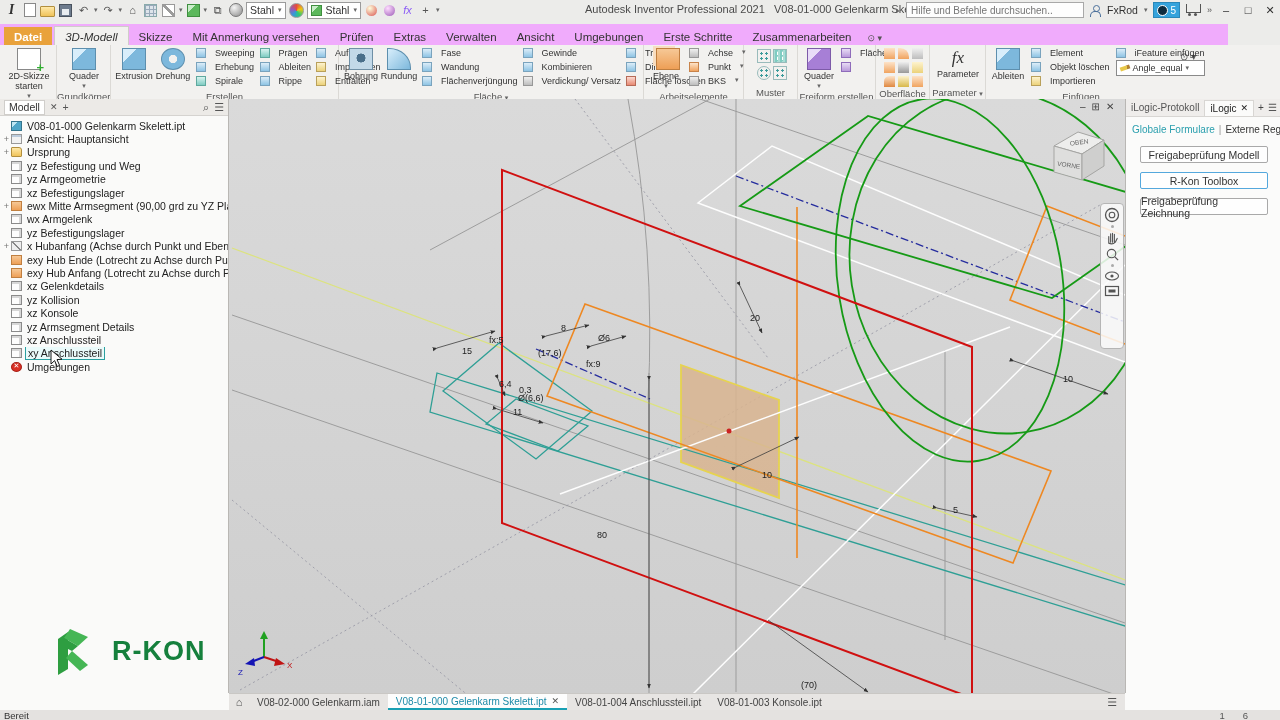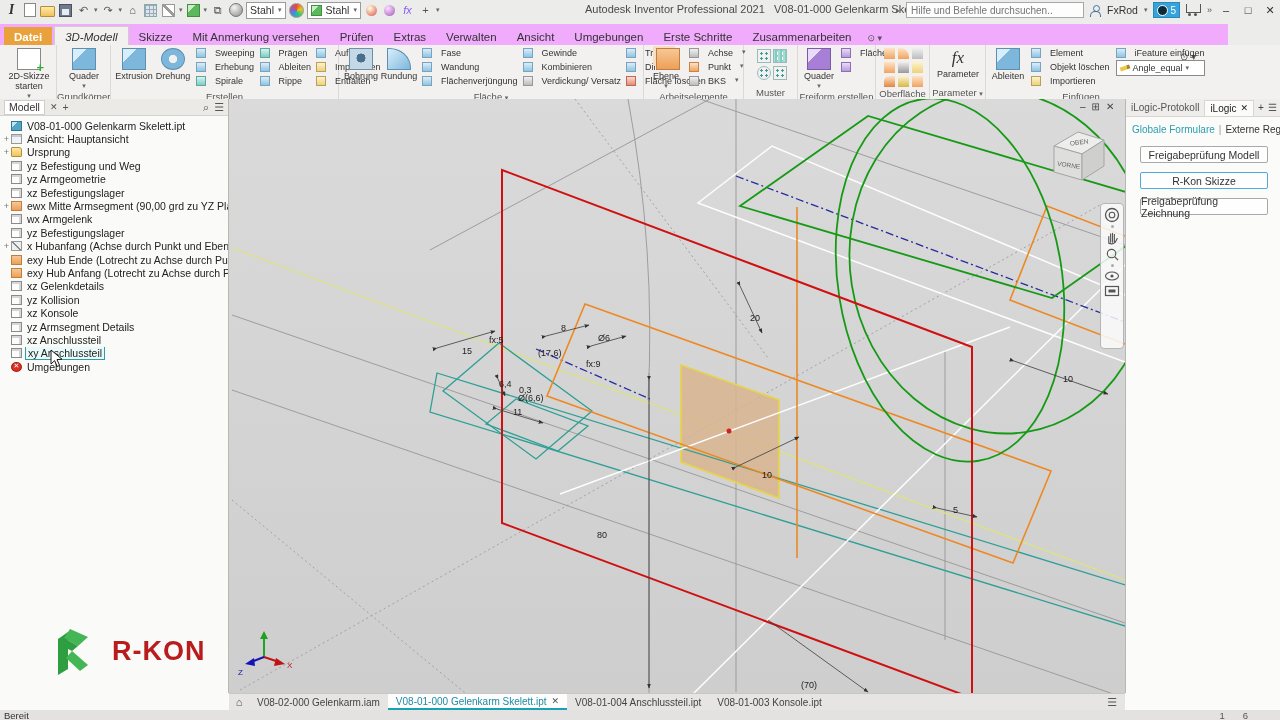--- a/index.html
+++ b/index.html
@@ -89,21 +89,21 @@
   .ic-view{background:#f2f2f2;border:1px solid #999;box-shadow:inset 0 2px 0 #bcd;}
   .ic-folder{background:linear-gradient(#ffe9a8,#f0c35a);border:1px solid #b28f3e;border-radius:1px 3px 1px 1px;}
   .ic-sketch{background:#fdfdfd;border:1px solid #8a8a8a;box-shadow:inset -2px 2px 0 #d7d7d7;}
   .ic-plane{background:linear-gradient(#f6c896,#ee9f56);border:1px solid #c07f40;}
   .ic-axis{background:linear-gradient(45deg,#eee 45%,#888 45% 55%,#eee 55%);border:1px solid #999;}
   .ic-end{background:#d93025;border-radius:50%;position:relative;border:1px solid #a8221a;}
   .ic-end::after{content:"✕";position:absolute;left:1.5px;top:-1px;color:#fff;font-size:7px;}
   .tlabel{padding:0 2px;}
   .tlabel.sel{border:1px solid #2aa0a0;background:#eafafa;}
   #rkon-logo{position:absolute;left:50px;bottom:18px;display:flex;align-items:center;gap:10px;}
-  #rkon-text{font-size:27px;font-weight:bold;color:#b91c1c;letter-spacing:1px;}
+  #rkon-text{font-size:27px;font-weight:bold;color:#15803d;letter-spacing:1px;}
   #viewport{position:absolute;top:99px;left:229px;width:896px;height:594px;background:linear-gradient(#dadada,#cecece);}
   #vp-wincontrols{position:absolute;top:101px;left:1080px;display:flex;gap:6px;font-size:10px;color:#444;z-index:5;}
   
   #viewcube{position:absolute;left:1046px;top:122px;z-index:4;}
   #navbar{position:absolute;left:1100px;top:203px;width:24px;height:146px;background:rgba(252,252,252,.85);border:1px solid #b5b5b5;border-radius:4px;z-index:4;display:flex;flex-direction:column;align-items:center;padding:3px 0;gap:2px;box-sizing:border-box;}
   .navdot{width:3px;height:3px;border-radius:50%;background:#aaa;}
   
   #rightpanel{position:absolute;top:99px;left:1125px;width:155px;height:594px;background:#fbfbfa;border-left:1px solid #b9b7b4;box-sizing:border-box;}
   #rp-tabs{height:17px;background:#efedeb;display:flex;align-items:center;font-size:10px;color:#555;border-bottom:1px solid #d8d6d3;}
   .rp-tab{padding:2px 5px;white-space:nowrap;display:flex;gap:4px;align-items:center;}
@@ -821,21 +821,21 @@
     <span class="dim2">Externe Regeln</span>
 
   </div>
   <div>
 
       <div class="rp-btn">
         <span>Freigabeprüfung Modell</span>
       </div>
 
       <div class="rp-btn hl">
-        <span>R-Kon Skizze</span>
+        <span>R-Kon Toolbox</span>
       </div>
 
       <div class="rp-btn">
         <span>Freigabeprüfung Zeichnung</span>
       </div>
 
   </div>
 </div>
 
 <div id="bottomleft"></div>

